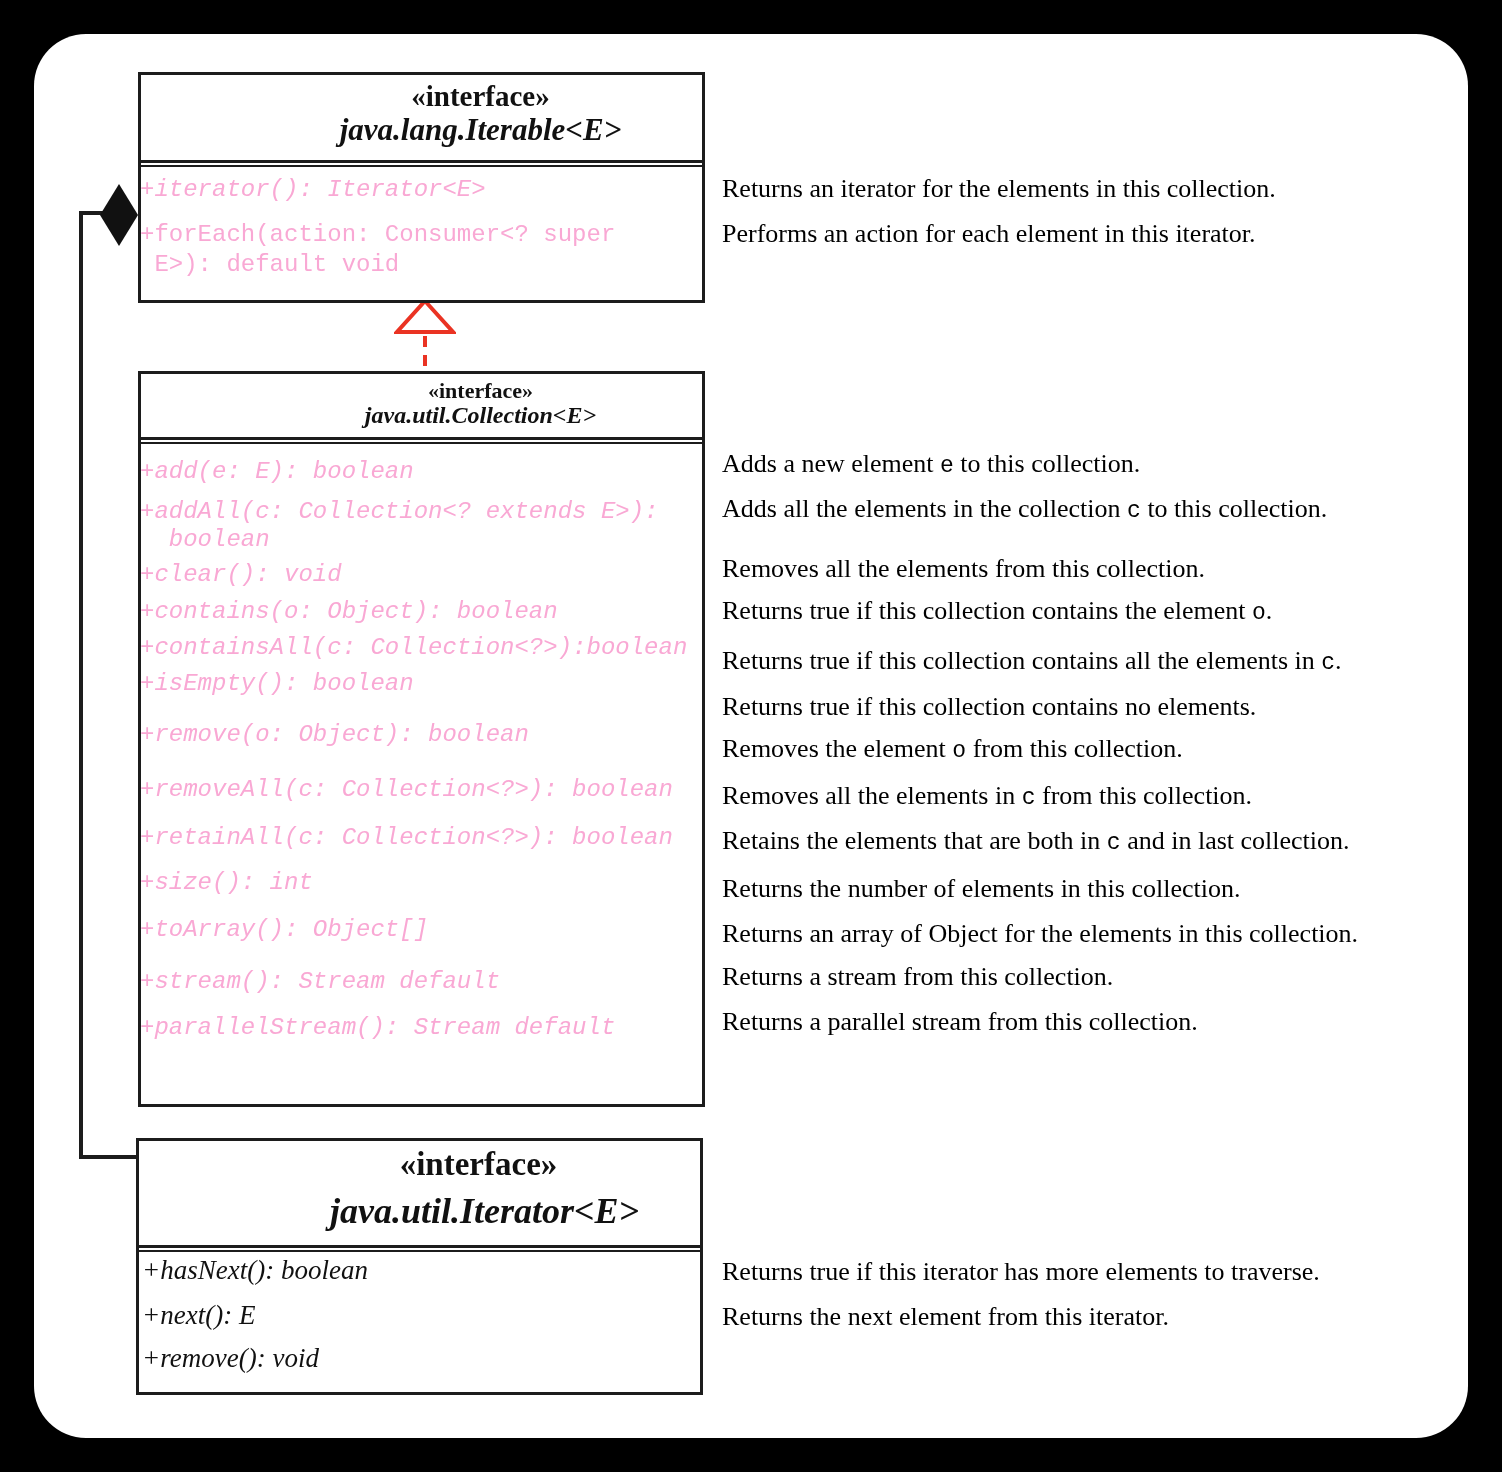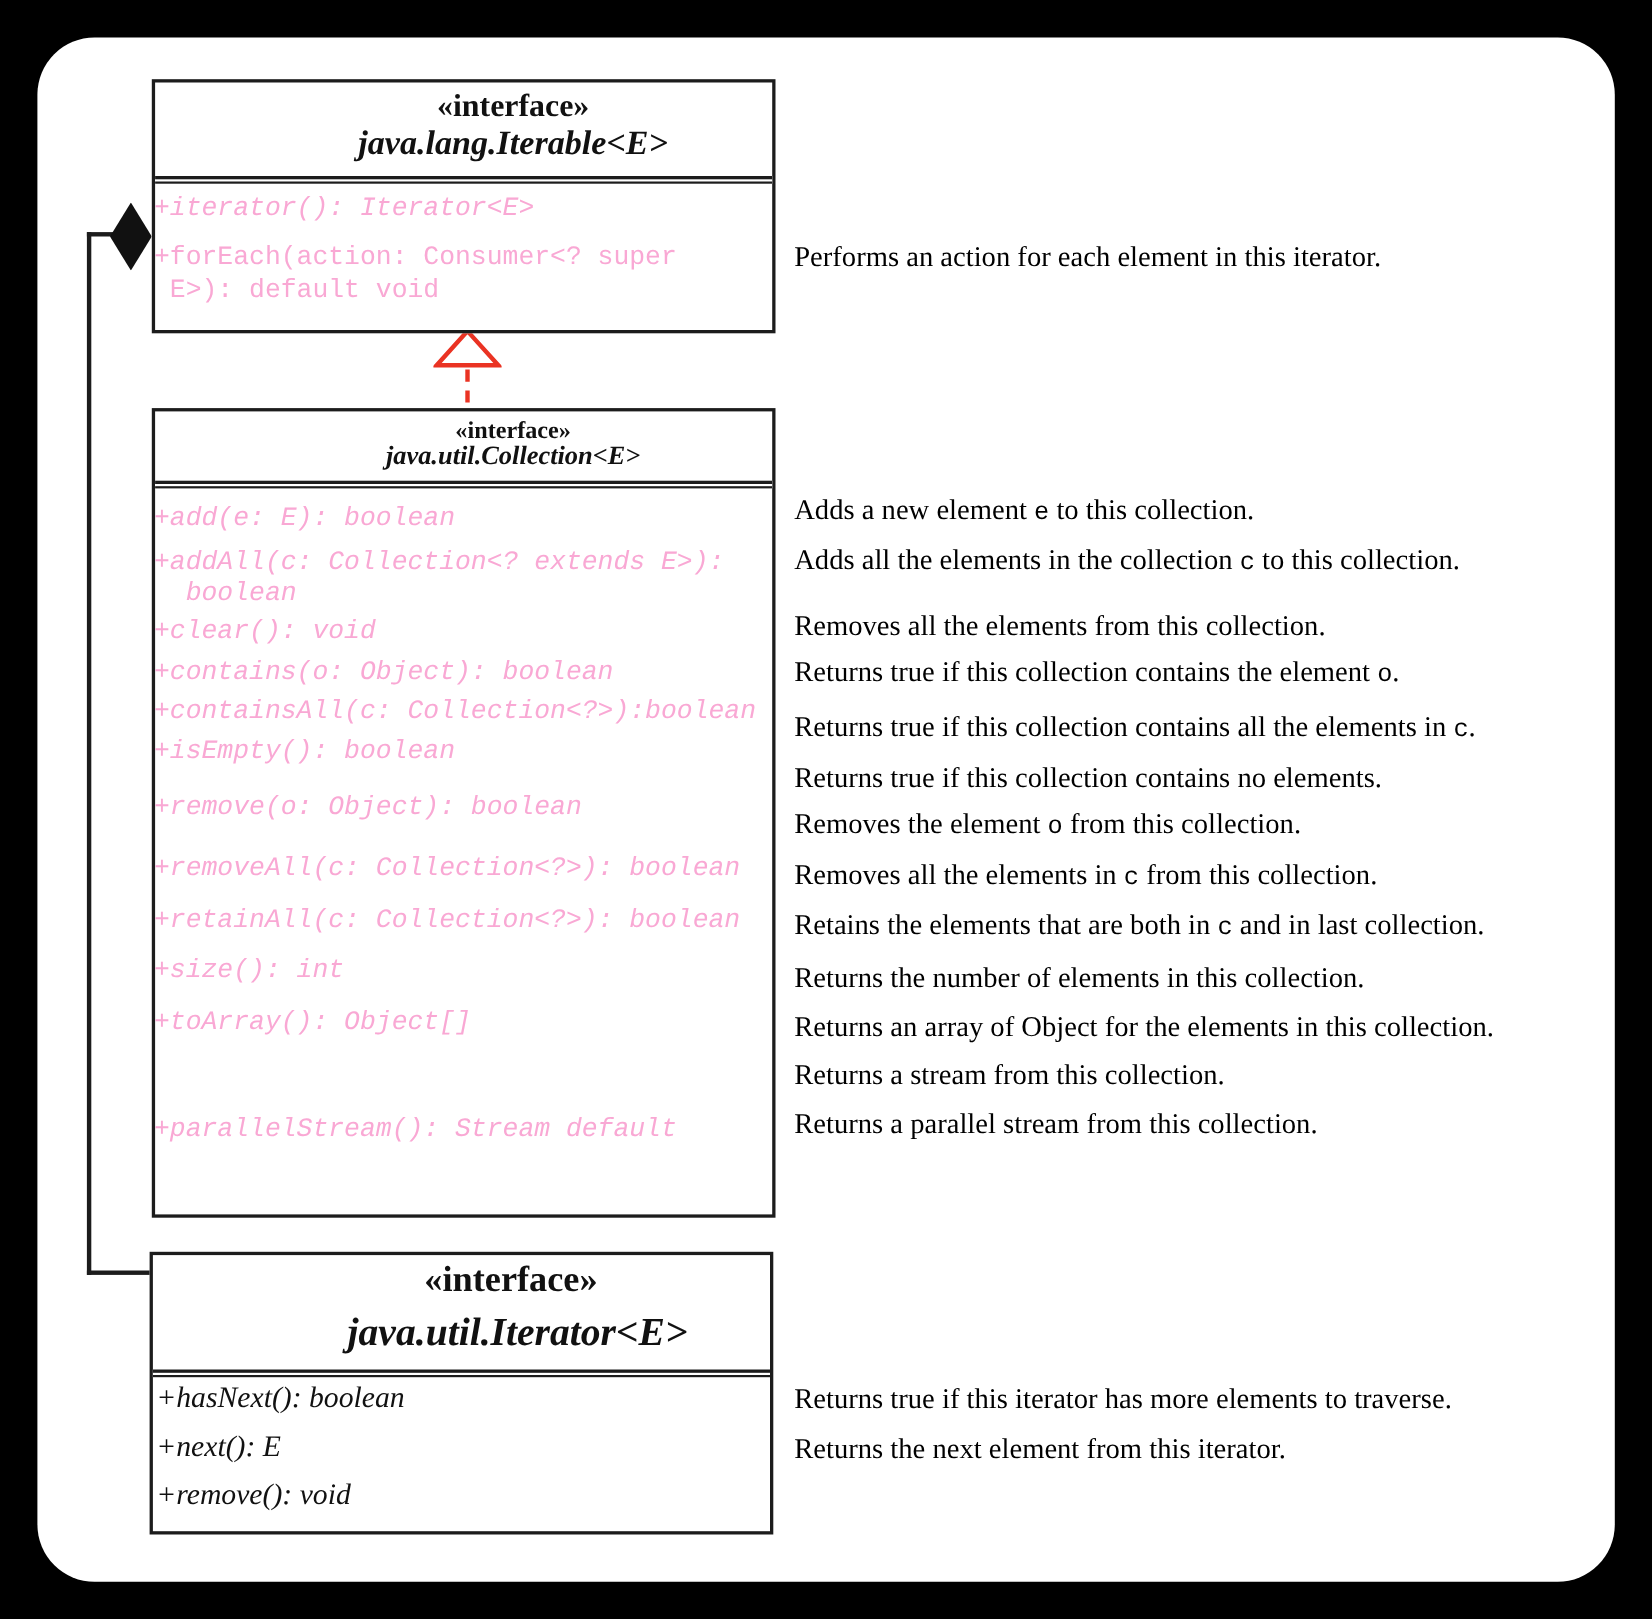--- a/index.html
+++ b/index.html
@@ -5,21 +5,21 @@
   html,body{margin:0;padding:0;background:#000;}
   .canvas{position:relative;width:1502px;height:1472px;background:#000;overflow:hidden;
           font-family:"Liberation Serif",serif;}
   .panel{position:absolute;left:34px;top:34px;width:1434px;height:1404px;background:#fff;border-radius:52px;}
   .box{position:absolute;border:3px solid #1c1c1c;background:#fff;box-sizing:border-box;}
   .divider{position:absolute;height:2px;background:#fff;border-top:3px solid #1c1c1c;border-bottom:2px solid #1c1c1c;}
   .seg{position:absolute;background:#1c1c1c;}
   .diamond{position:absolute;left:100px;top:184px;width:38px;height:62px;background:#111;
            clip-path:polygon(50% 0,100% 50%,50% 100%,0 50%);}
   .inherit{position:absolute;left:394px;top:298px;}
-  .stereo{position:absolute;left:138px;width:657px;text-align:center;color:#111;white-space:nowrap;}
+  .stereo{position:absolute;left:138px;width:657px;text-align:center;color:#111;white-space:nowrap;padding-left:14px;}
   .s1{top:80px;font:bold 29px "Liberation Serif",serif;}
   .n1{top:112px;font:bold italic 31px "Liberation Serif",serif;}
   .s2{top:378px;font:bold 22px "Liberation Serif",serif;}
   .n2{top:402px;font:bold italic 24px "Liberation Serif",serif;}
   .s3{top:1146px;font:bold 33px "Liberation Serif",serif;left:136px;}
   .n3{top:1190px;font:bold italic 36px "Liberation Serif",serif;left:142px;}
   .m{position:absolute;left:140px;font:italic 24px "Liberation Mono","DejaVu Sans Mono",monospace;
      color:#f9a8d4;white-space:pre;}
   .m.up{font-style:normal;}
   .mi{position:absolute;left:142px;font:italic 27px "Liberation Serif",serif;color:#111;white-space:pre;}
@@ -43,38 +43,40 @@
   </svg>
 
   <div class="box" style="left:138px;top:72px;width:567px;height:231px"></div>
   <div class="divider" style="left:141px;top:160px;width:561px"></div>
   <div class="stereo s1">«interface»</div>
   <div class="stereo n1">java.lang.Iterable&lt;E&gt;</div>
   <div class="m it" style="top:176px">+iterator(): Iterator&lt;E&gt;</div>
   <div class="m up" style="top:221px">+forEach(action: Consumer&lt;? super</div>
   <div class="m up" style="top:251px"> E&gt;): default void</div>
 
+  <div class="d" style="top:174px"><span>Returns an iterator for the elements in this collection.</span></div>
   <div class="d" style="top:219px"><span>Performs an action for each element in this iterator.</span></div>
 
   <div class="box" style="left:138px;top:371px;width:567px;height:736px"></div>
   <div class="divider" style="left:141px;top:437px;width:561px"></div>
   <div class="stereo s2">«interface»</div>
   <div class="stereo n2">java.util.Collection&lt;E&gt;</div>
   <div class="m" style="top:458px">+add(e: E): boolean</div>
   <div class="m" style="top:498px">+addAll(c: Collection&lt;? extends E&gt;):</div>
   <div class="m" style="top:526px">  boolean</div>
   <div class="m" style="top:561px">+clear(): void</div>
   <div class="m" style="top:598px">+contains(o: Object): boolean</div>
   <div class="m" style="top:634px">+containsAll(c: Collection&lt;?&gt;):boolean</div>
   <div class="m" style="top:670px">+isEmpty(): boolean</div>
   <div class="m" style="top:721px">+remove(o: Object): boolean</div>
   <div class="m" style="top:776px">+removeAll(c: Collection&lt;?&gt;): boolean</div>
   <div class="m" style="top:824px">+retainAll(c: Collection&lt;?&gt;): boolean</div>
   <div class="m" style="top:869px">+size(): int</div>
   <div class="m" style="top:916px">+toArray(): Object[]</div>
+  <div class="m" style="top:968px">+stream(): Stream default</div>
   <div class="m" style="top:1014px">+parallelStream(): Stream default</div>
 
   <div class="d" style="top:449px"><span>Adds a new element </span><span class="code">e</span><span> to this collection.</span></div>
   <div class="d" style="top:494px"><span>Adds all the elements in the collection </span><span class="code">c</span><span> to this collection.</span></div>
   <div class="d" style="top:554px"><span>Removes all the elements from this collection.</span></div>
   <div class="d" style="top:596px"><span>Returns true if this collection contains the element </span><span class="code">o</span><span>.</span></div>
   <div class="d" style="top:646px"><span>Returns true if this collection contains all the elements in </span><span class="code">c</span><span>.</span></div>
   <div class="d" style="top:692px"><span>Returns true if this collection contains no elements.</span></div>
   <div class="d" style="top:734px"><span>Removes the element </span><span class="code">o</span><span> from this collection.</span></div>
   <div class="d" style="top:781px"><span>Removes all the elements in </span><span class="code">c</span><span> from this collection.</span></div>

